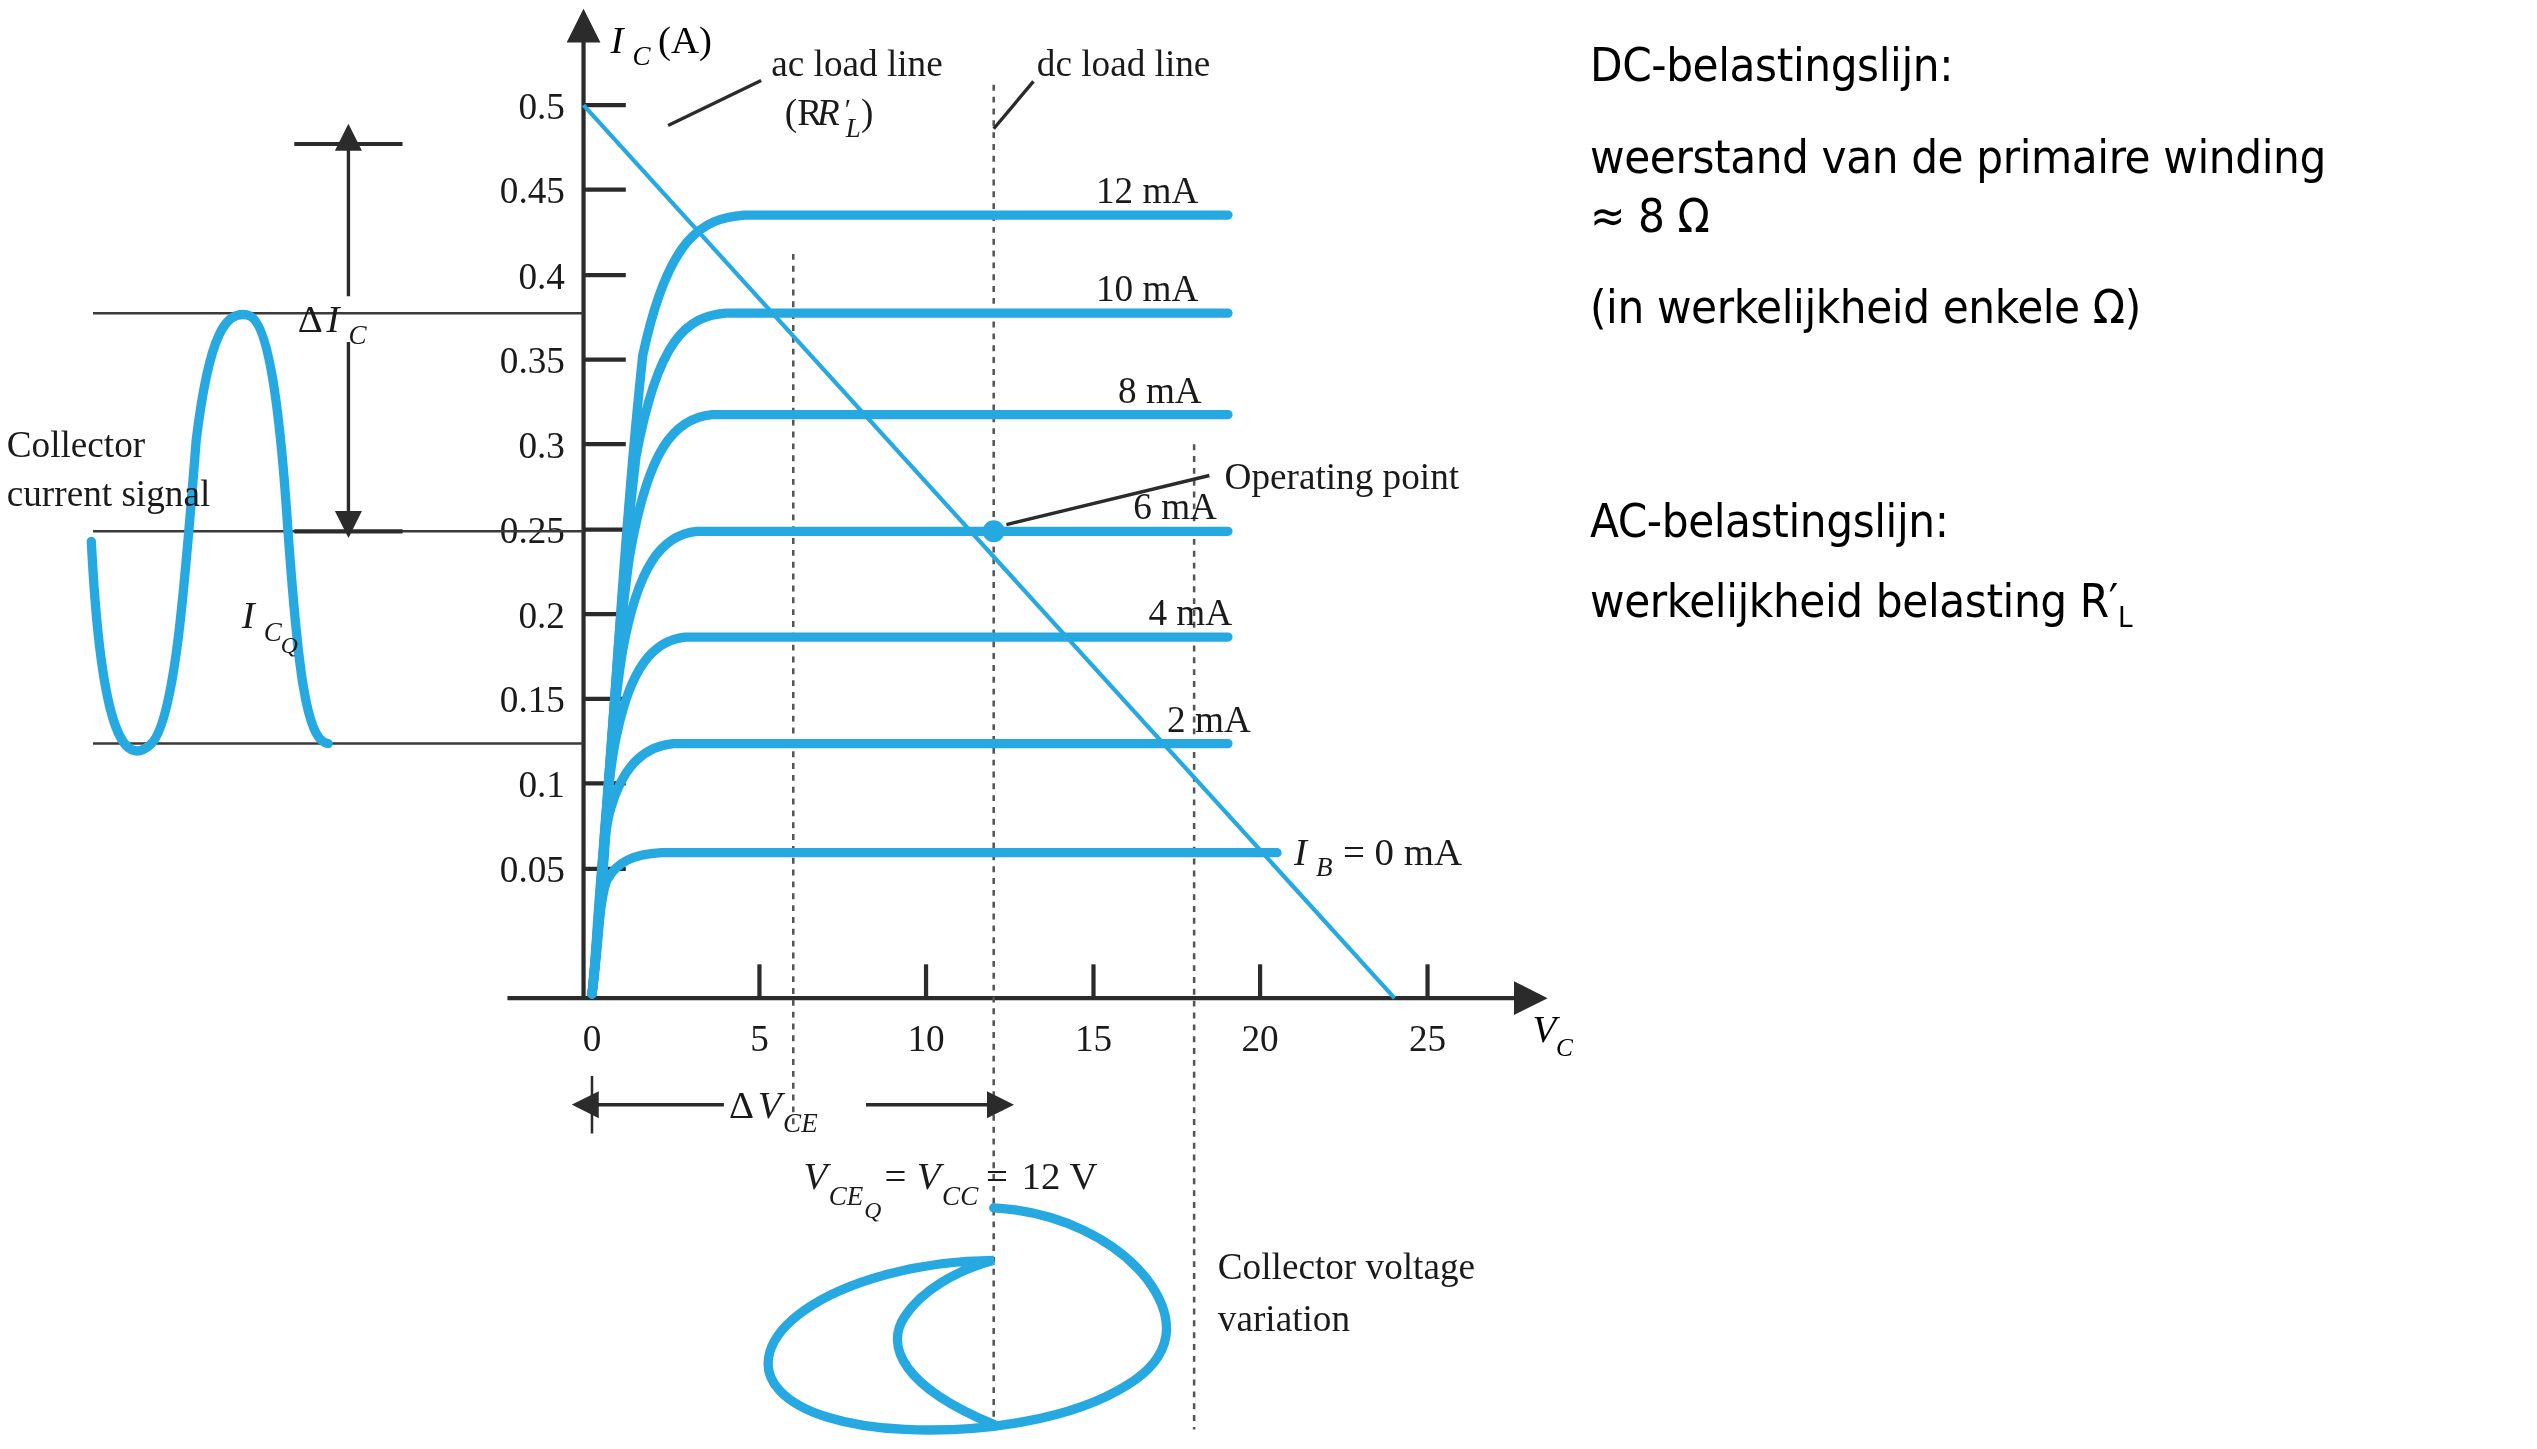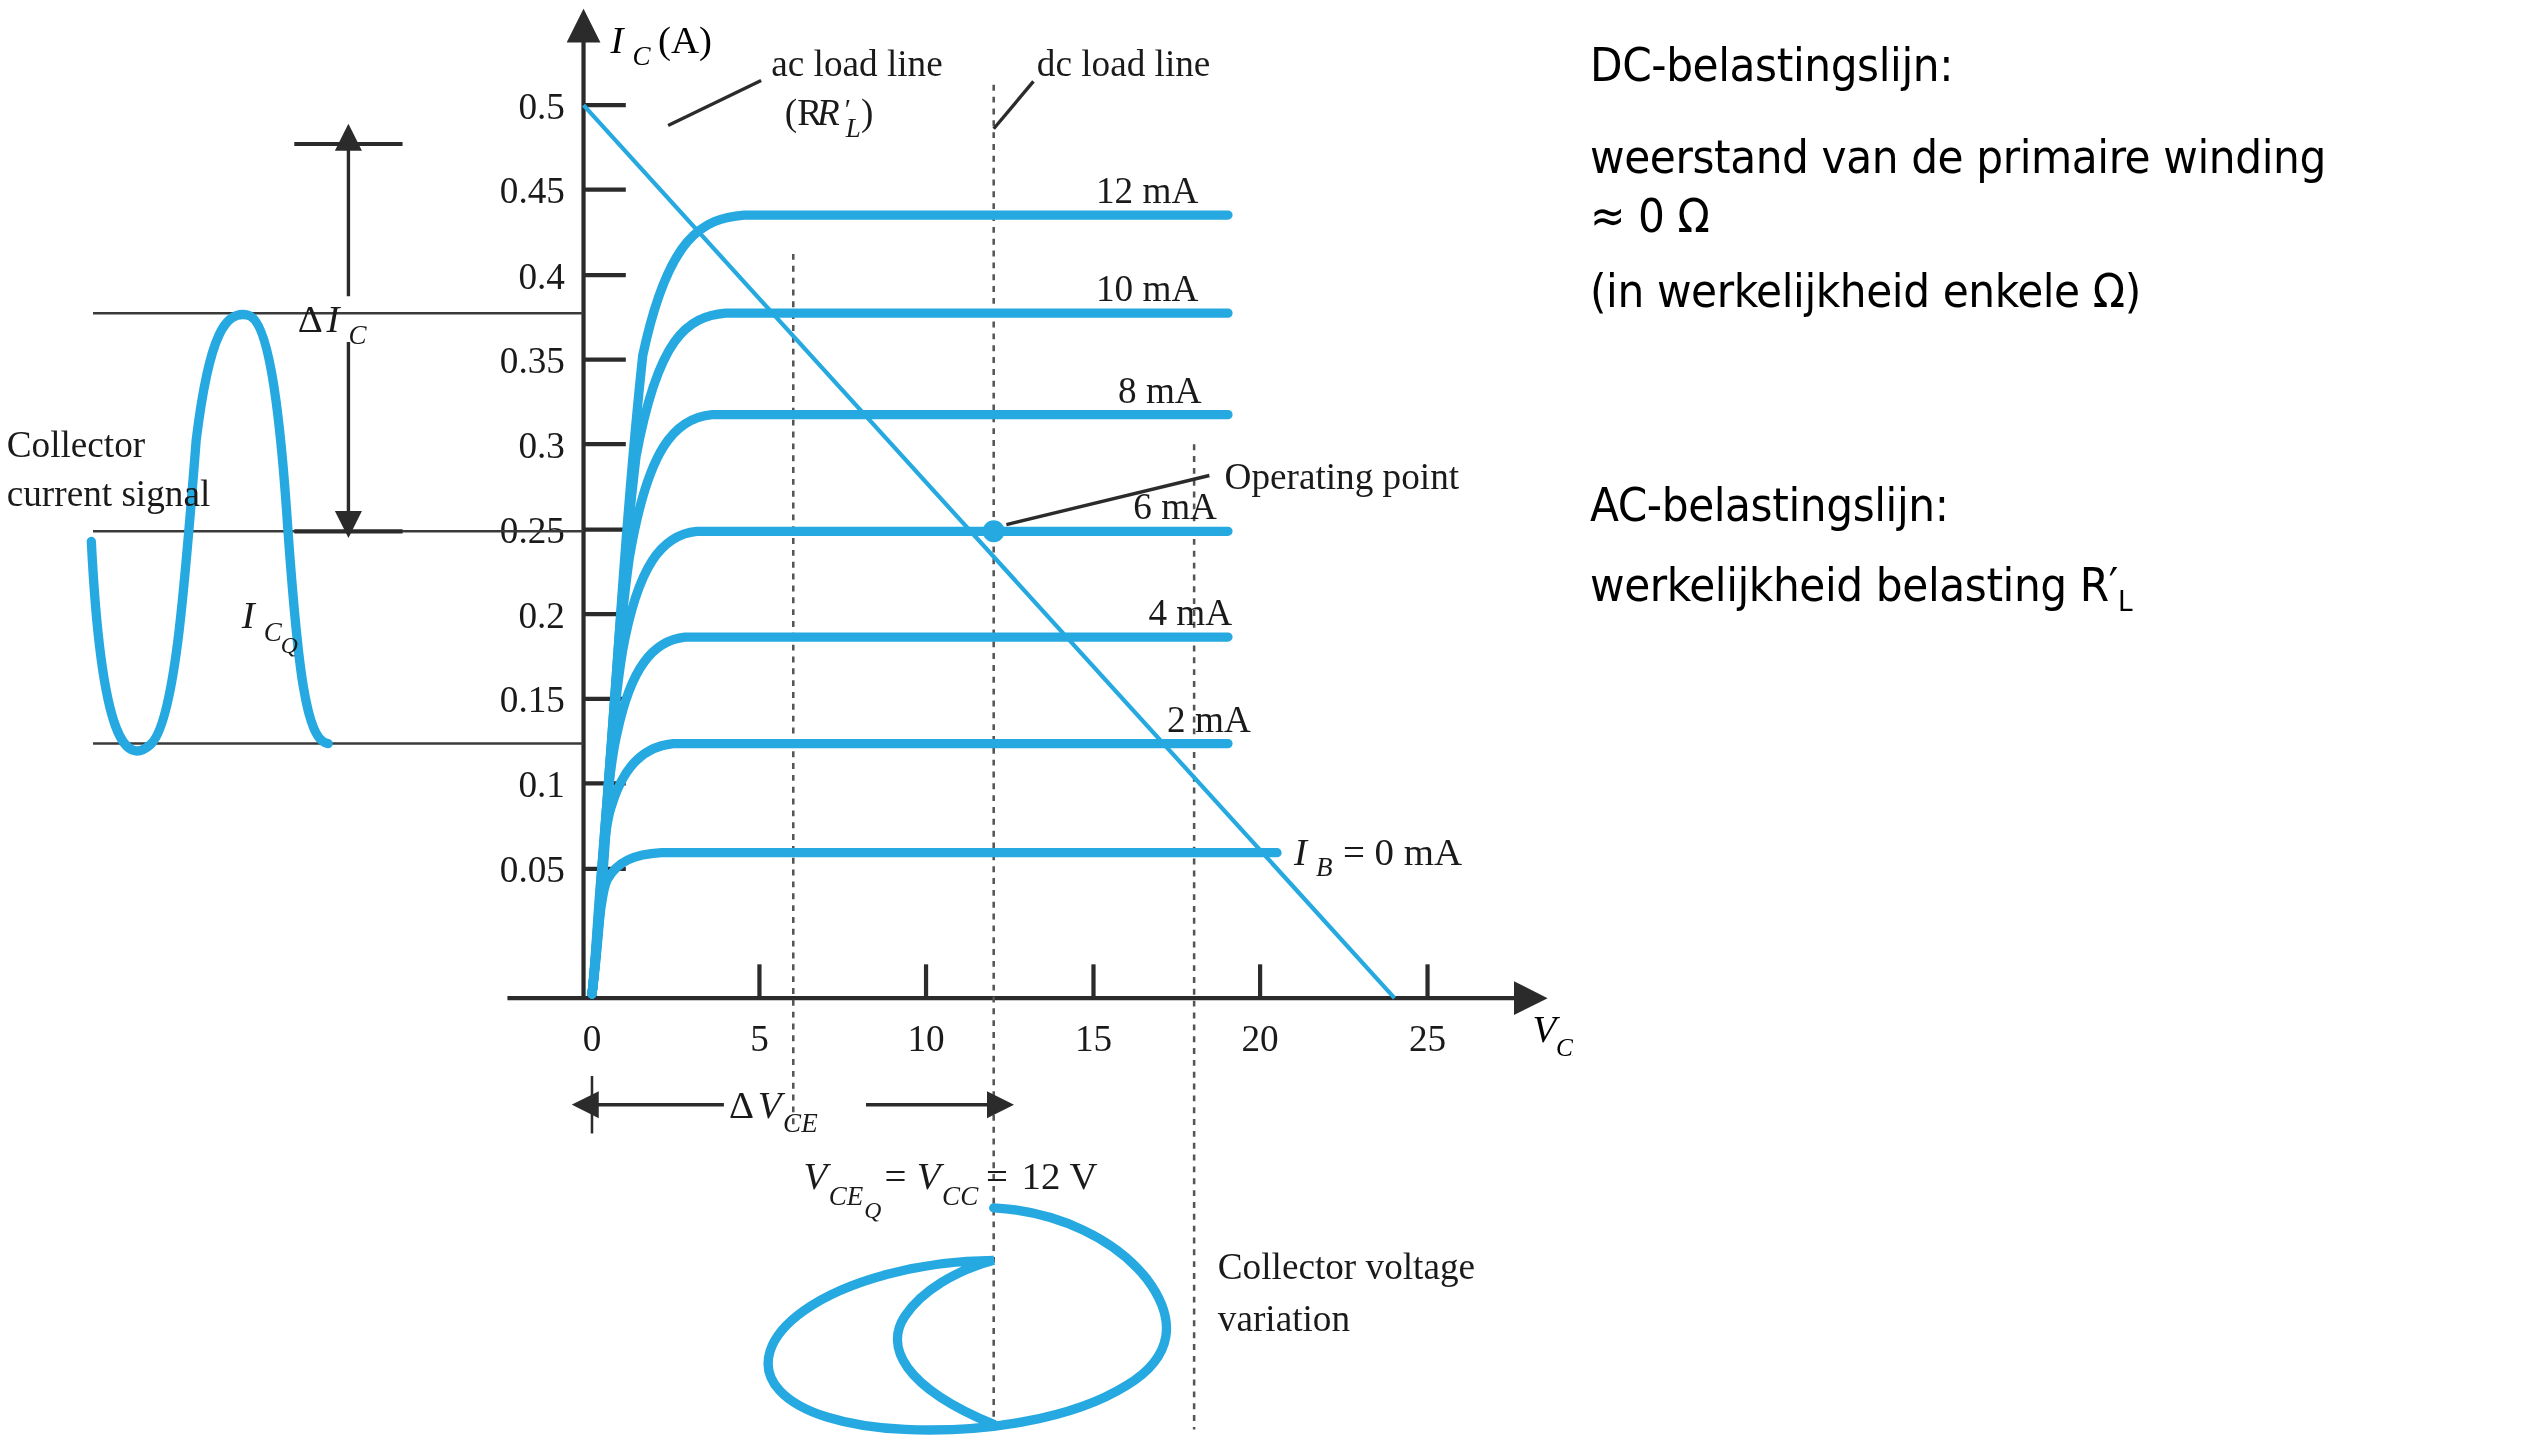--- a/index.html
+++ b/index.html
@@ -233,22 +233,22 @@
     <text x="1440" y="1574">variation</text>
   </g>
 
 </svg>
 </div>
 
 <div id="notes">
   <div class="note-block">
     <div class="note-line" style="margin-top:36px">DC-belastingslijn:</div>
     <div class="note-line" style="margin-top:34px">weerstand van de primaire winding</div>
-    <div class="note-line">≈ 0 Ω</div>
-    <div class="note-line" style="margin-top:17px">(in werkelijkheid enkele Ω)</div>
+    <div class="note-line">≈ 8 Ω</div>
+    <div class="note-line" style="margin-top:33px">(in werkelijkheid enkele Ω)</div>
   </div>
 
   <div class="gap"></div>
 
   <div class="note-block">
     <div class="note-line" style="margin-top:104px">AC-belastingslijn:</div>
     <div class="note-line" style="margin-top:22px">
       <span>werkelijkheid belasting R′</span><span class="sub">L</span>
     </div>
   </div>

